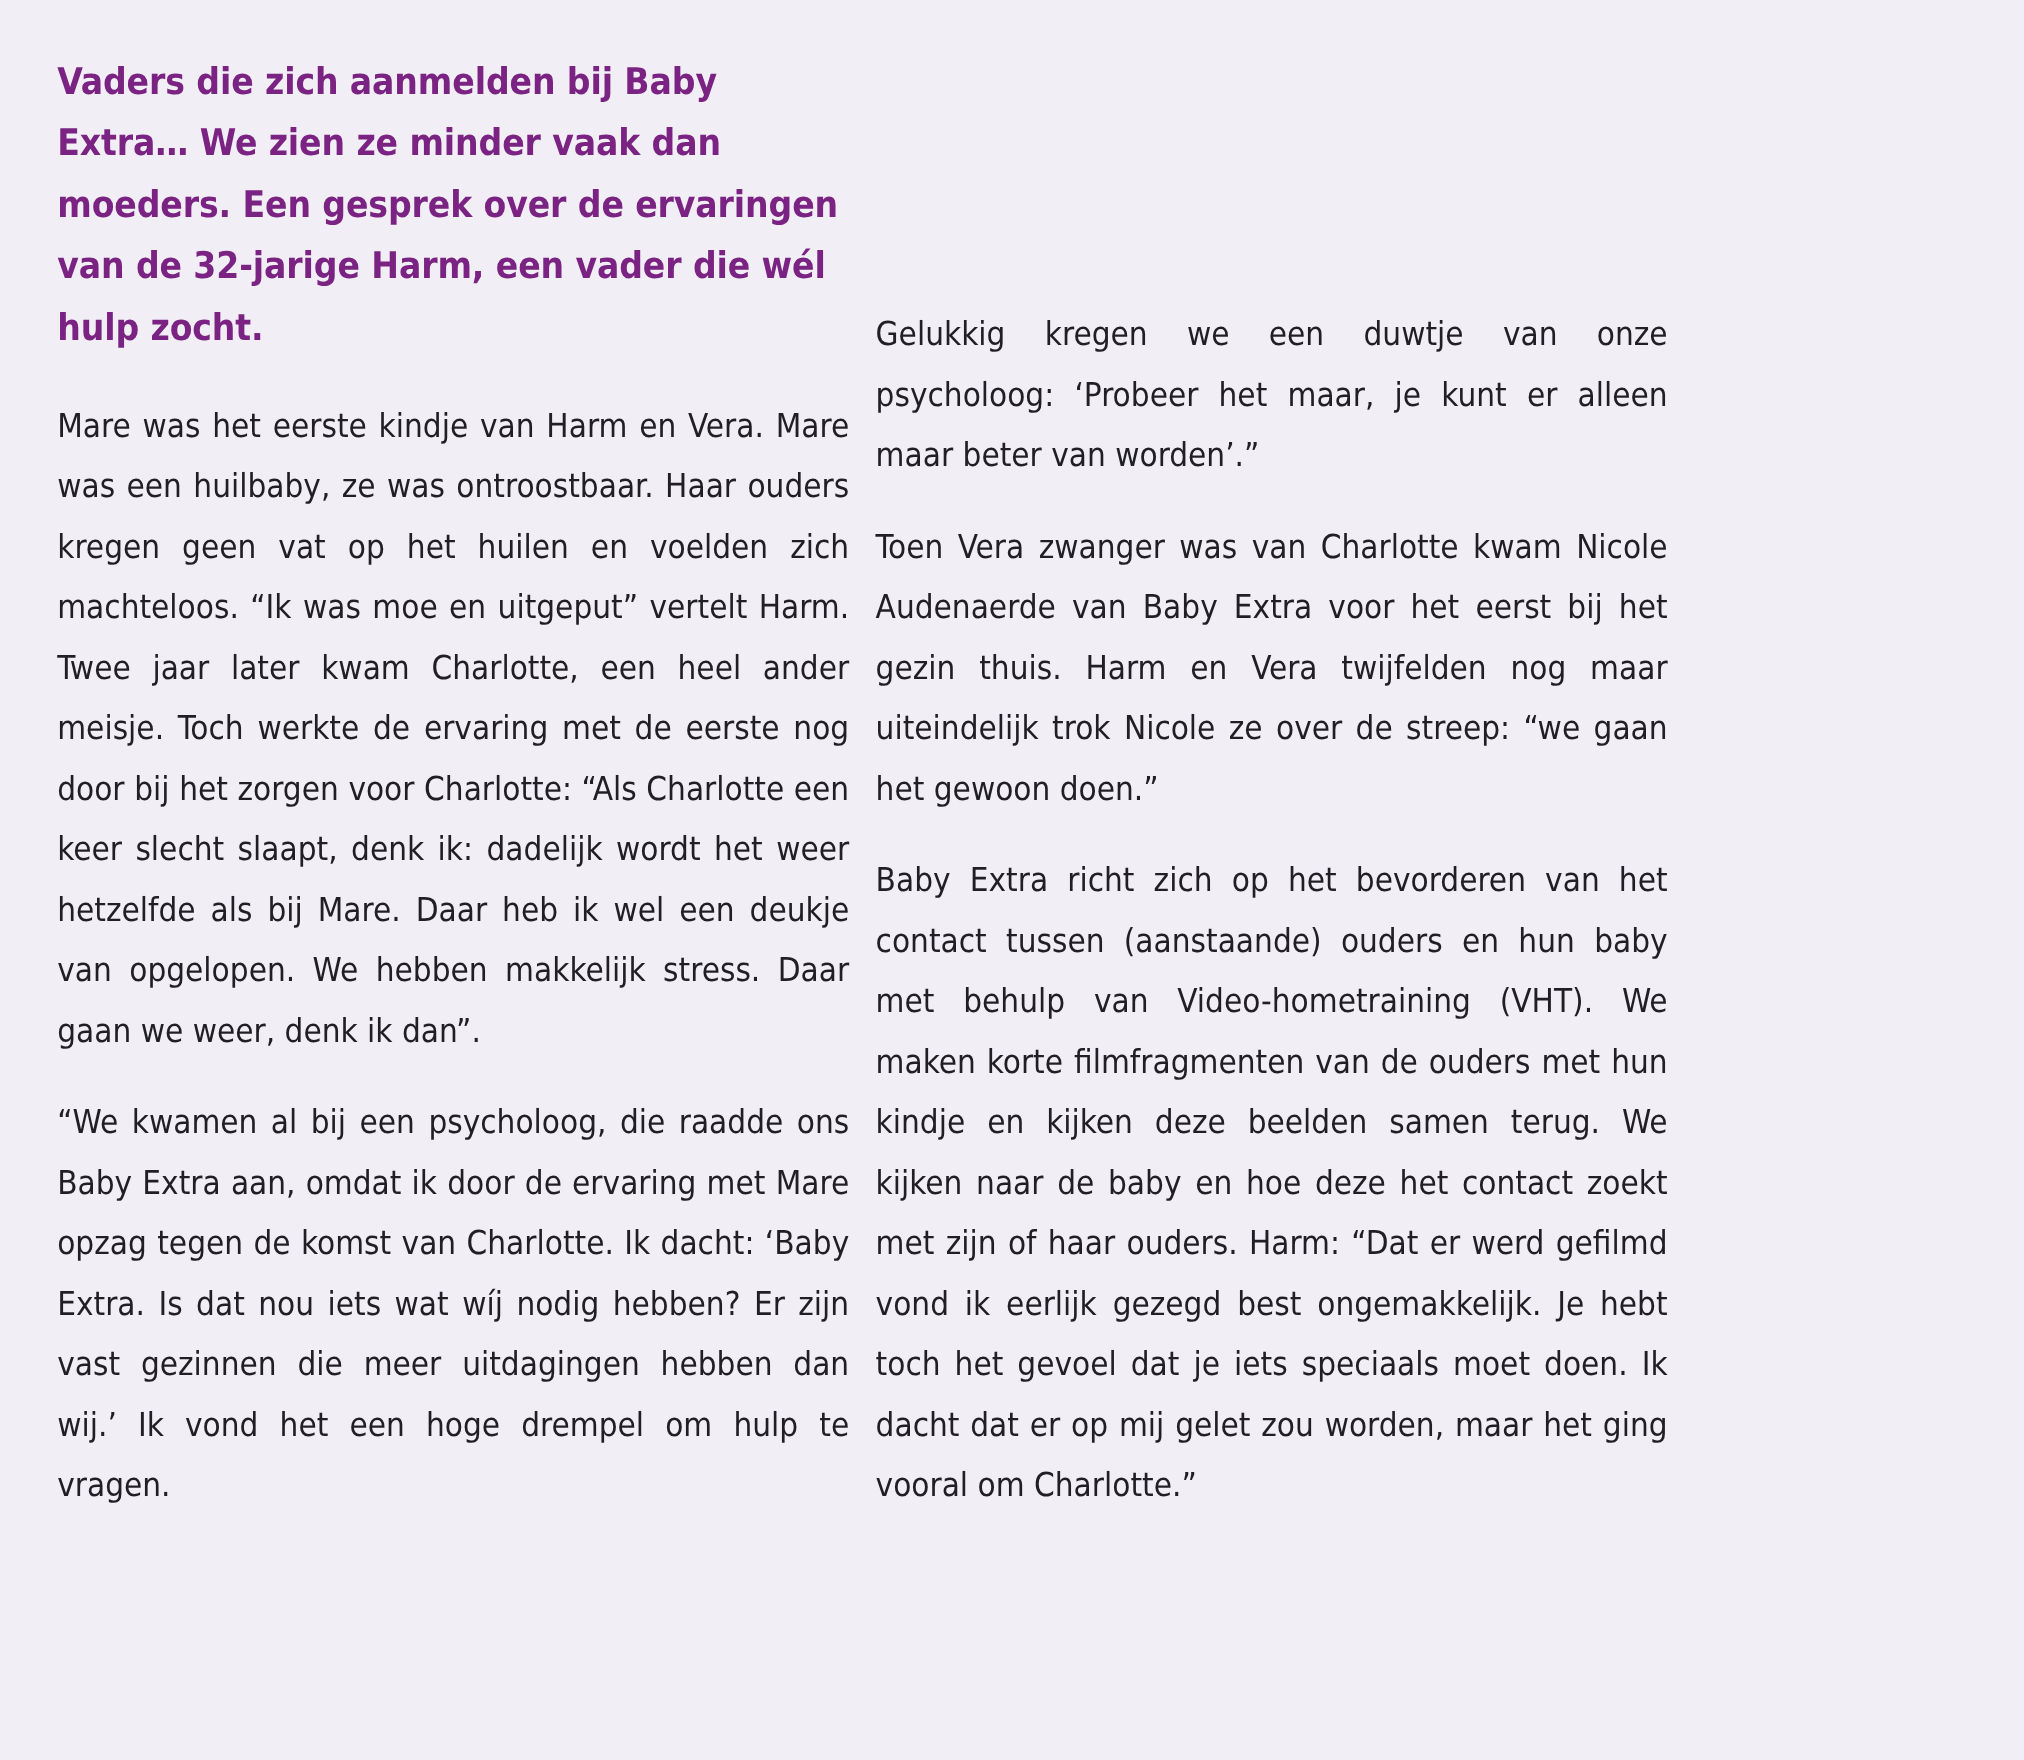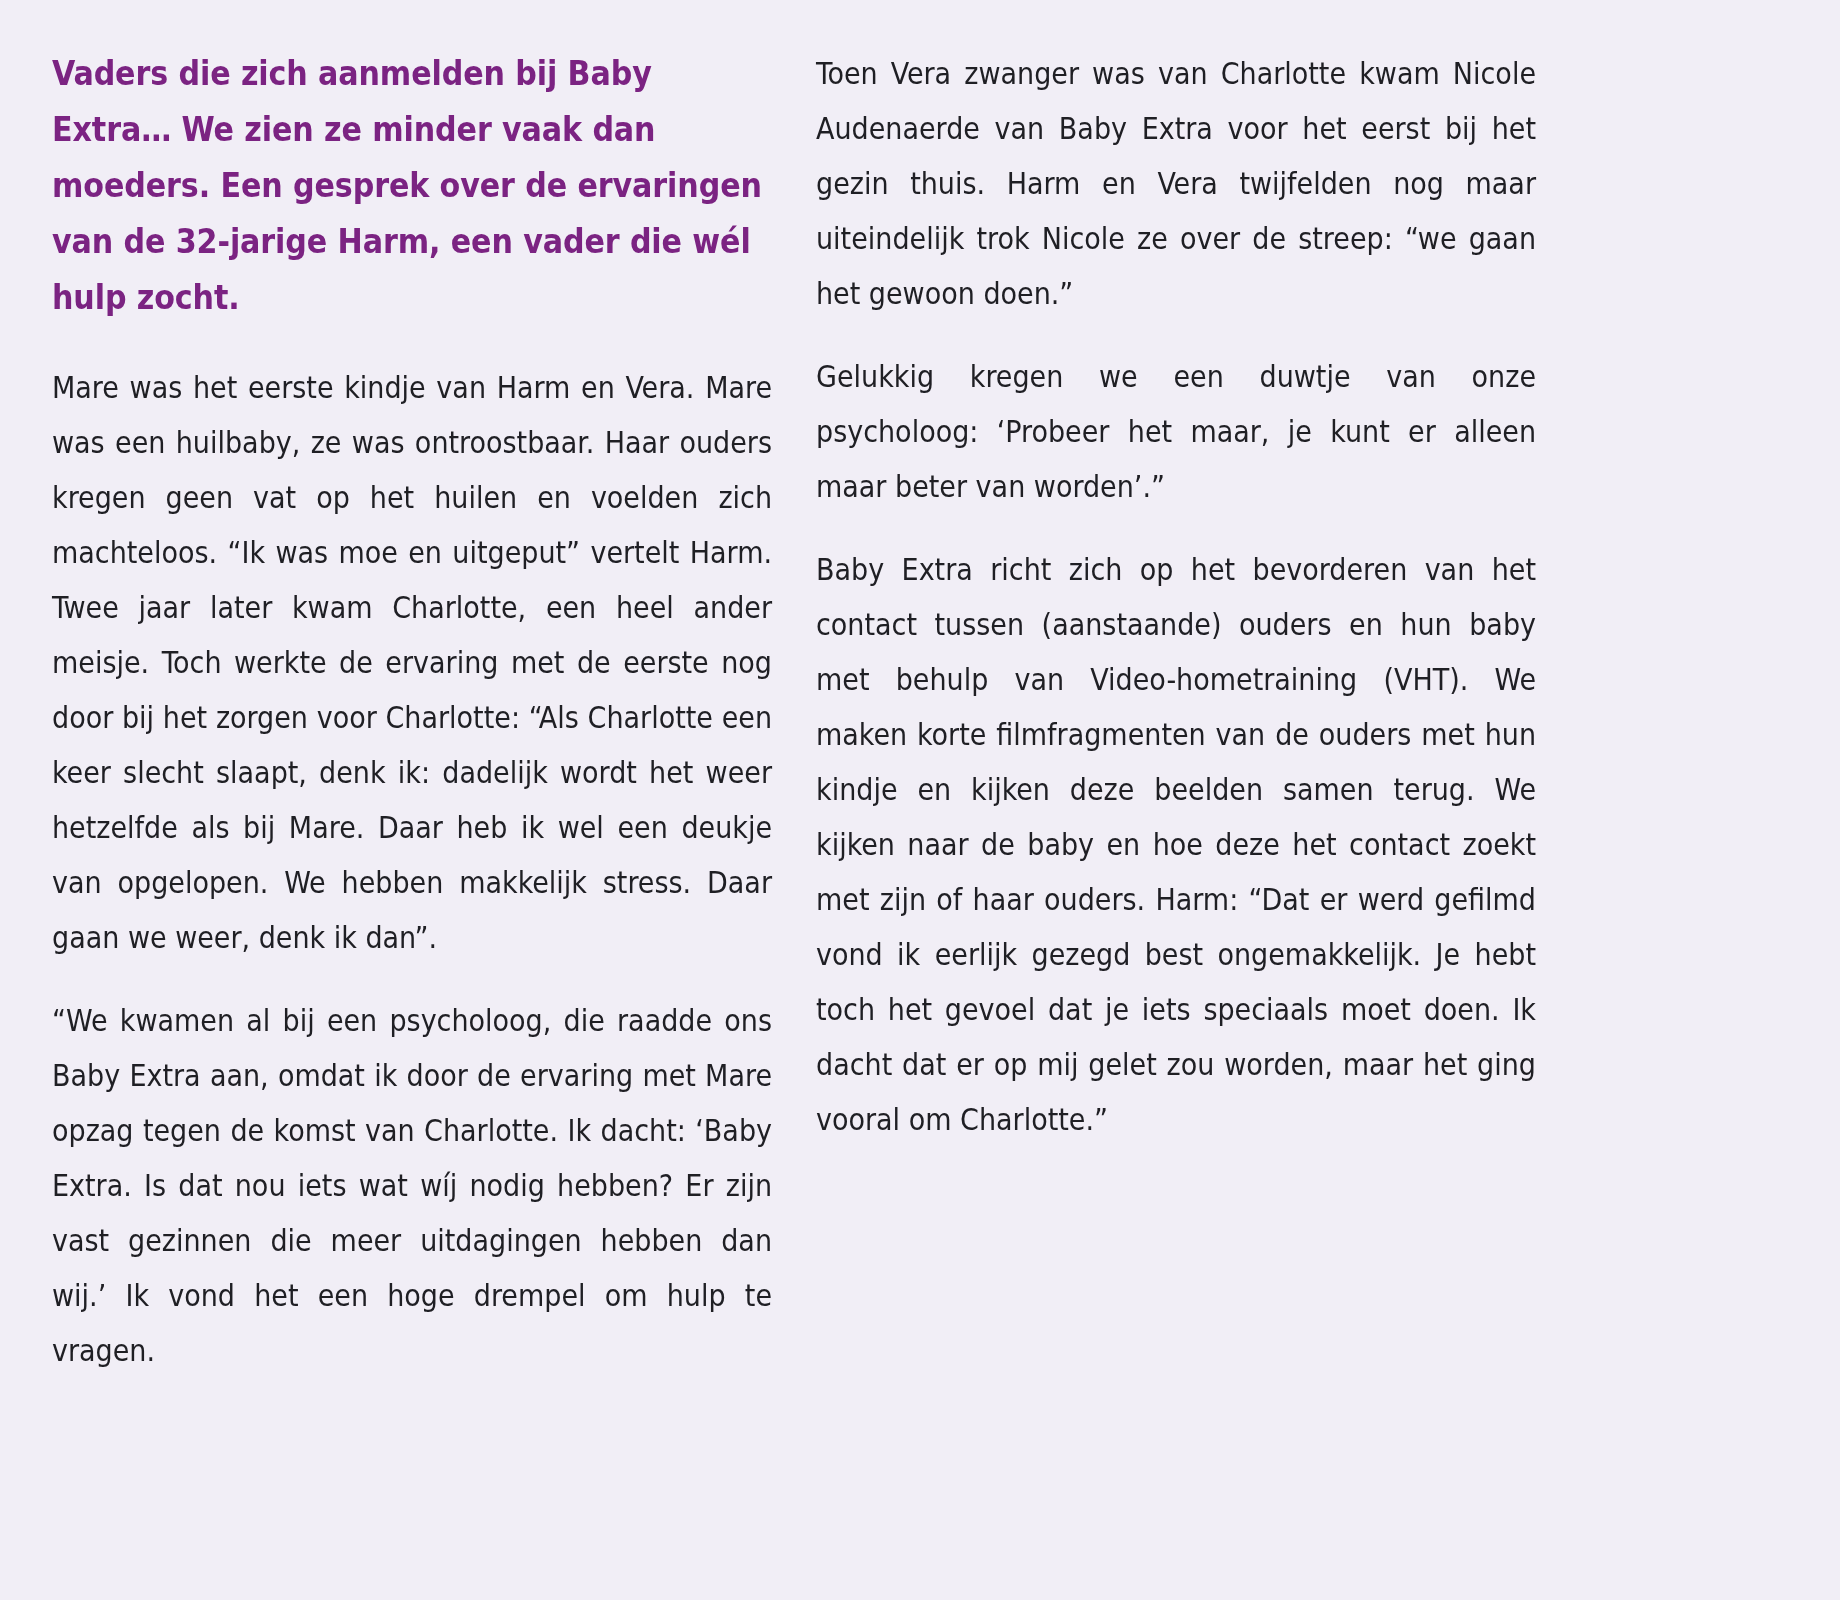--- a/index.html
+++ b/index.html
@@ -20,22 +20,22 @@
     height: 1600px;
     background: #f1eef6;
     box-sizing: border-box;
     padding: 46px 52px 0 52px;
     position: relative;
   }
 
   .columns {
     display: flex;
     flex-direction: row;
-    gap: 44px;
-    align-items: flex-start;
+    gap: 24px;
+    align-items: flex-end;
   }
 
   .col {
     width: 720px;
     flex: 0 0 720px;
   }
 
   
   .lead {
     color: #7b2382;
@@ -86,22 +86,22 @@
     <div class="col">
       <p class="lead">Vaders die zich aanmelden bij Baby Extra… We zien ze minder vaak dan moeders. Een gesprek over de ervaringen van de 32-jarige Harm, een vader die wél hulp zocht.</p>
 
       <p class="body">Mare was het eerste kindje van Harm en Vera. Mare was een huilbaby, ze was ontroostbaar. Haar ouders kregen geen vat op het huilen en voelden zich machteloos. “Ik was moe en uitgeput” vertelt Harm. Twee jaar later kwam Charlotte, een heel ander meisje. Toch werkte de ervaring met de eerste nog door bij het zorgen voor Charlotte: “Als Charlotte een keer slecht slaapt, denk ik: dadelijk wordt het weer hetzelfde als bij Mare. Daar heb ik wel een deukje van opgelopen. We hebben makkelijk stress. Daar gaan we weer, denk ik dan”.</p>
 
 
       <p class="body">“We kwamen al bij een psycholoog, die raadde ons Baby Extra aan, omdat ik door de ervaring met Mare opzag tegen de komst van Charlotte. Ik dacht: ‘Baby Extra. Is dat nou iets wat wíj nodig hebben? Er zijn vast gezinnen die meer uitdagingen hebben dan wij.’ Ik vond het een hoge drempel om hulp te vragen.</p>
     </div>
 
     <div class="col">
+      <p class="body">Gelukkig kregen we een duwtje van onze psycholoog: ‘Probeer het maar, je kunt er alleen maar beter van worden’.”</p>
+
       <p class="body">Toen Vera zwanger was van Charlotte kwam Nicole Audenaerde van Baby Extra voor het eerst bij het gezin thuis. Harm en Vera twijfelden nog maar uiteindelijk trok Nicole ze over de streep: “we gaan het gewoon doen.”</p>
-
-      <p class="body">Gelukkig kregen we een duwtje van onze psycholoog: ‘Probeer het maar, je kunt er alleen maar beter van worden’.”</p>
 
 
       <p class="body">Baby Extra richt zich op het bevorderen van het contact tussen (aanstaande) ouders en hun baby met behulp van Video-hometraining (VHT). We maken korte filmfragmenten van de ouders met hun kindje en kijken deze beelden samen terug. We kijken naar de baby en hoe deze het contact zoekt met zijn of haar ouders. Harm: “Dat er werd gefilmd vond ik eerlijk gezegd best ongemakkelijk. Je hebt toch het gevoel dat je iets speciaals moet doen. Ik dacht dat er op mij gelet zou worden, maar het ging vooral om Charlotte.”</p>
     </div>
 
   </div>
 </div>
 
 </body></html>

